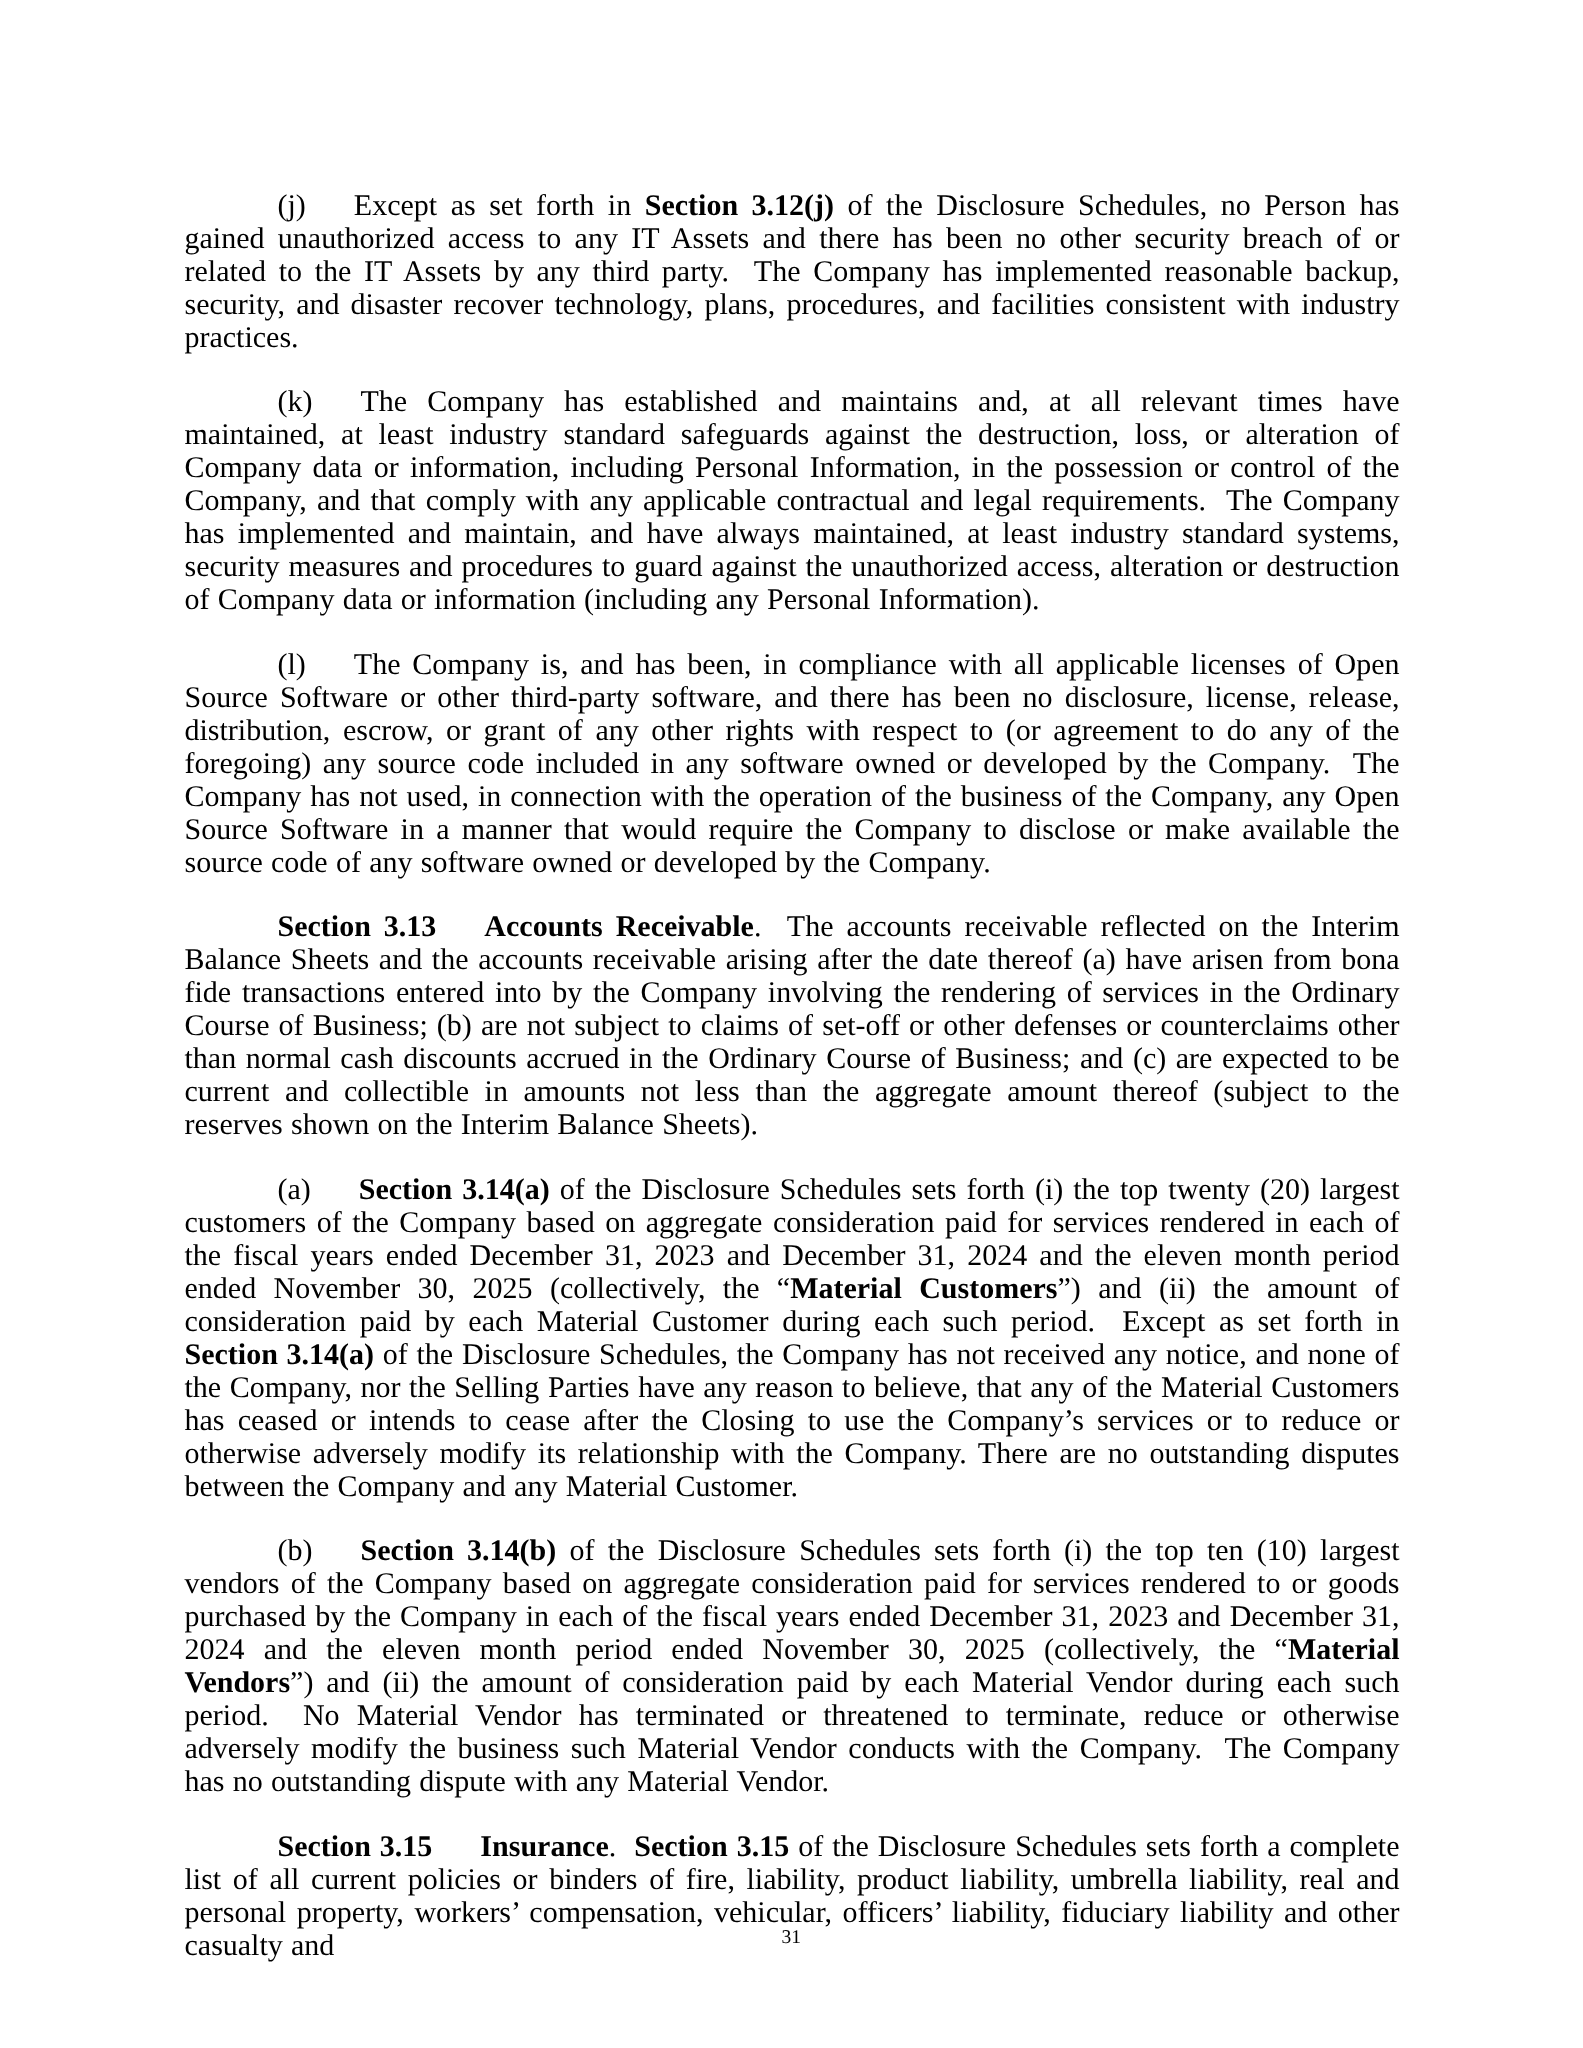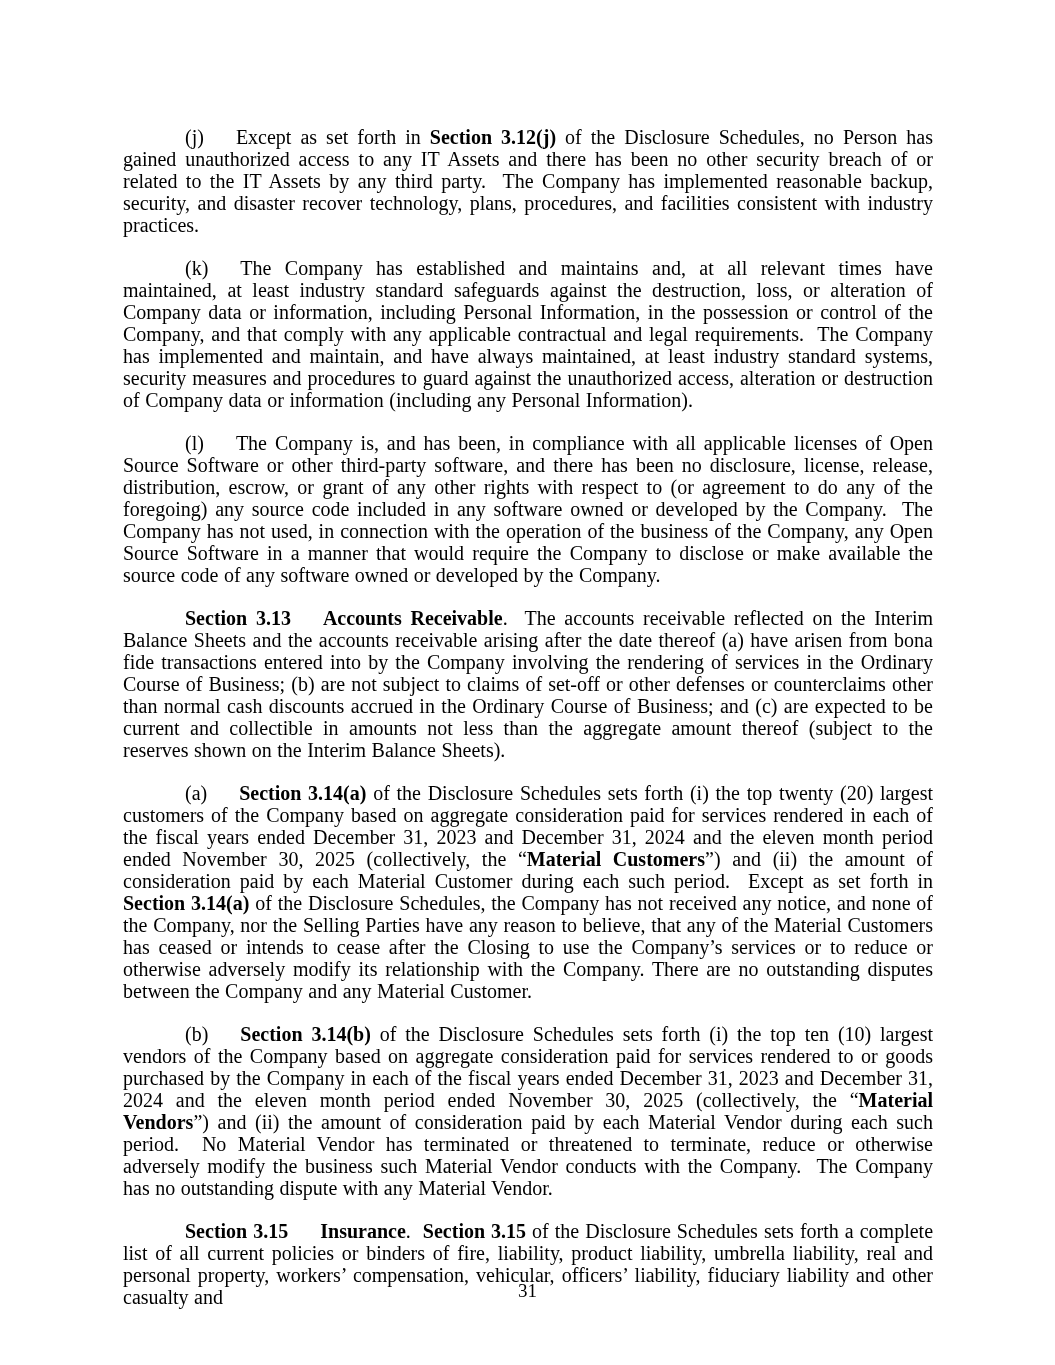--- a/index.html
+++ b/index.html
@@ -44,21 +44,21 @@
   .tab {
     display: inline-block;
     width: 32px;
   }
   .page-number {
     position: absolute;
     left: 0;
     width: 1055px;
     top: 1280px;
     text-align: center;
-    font-size: 19px;
+    font-size: 13px;
     line-height: 22px;
   }
 </style>
 </head>
 <body>
 
 <div class="page">
   <div class="content">
     <p class="para"><span>(j)</span><span class="tab"></span><span>Except as set forth in </span><span class="b">Section 3.12(j)</span><span> of the Disclosure Schedules, no Person has gained unauthorized access to any IT Assets and there has been no other security breach of or related to the IT Assets by any third party.  The Company has implemented reasonable backup, security, and disaster recover technology, plans, procedures, and facilities consistent with industry practices.</span></p>
     <p class="para"><span>(k)</span><span class="tab"></span><span>The Company has established and maintains and, at all relevant times have maintained, at least industry standard safeguards against the destruction, loss, or alteration of Company data or information, including Personal Information, in the possession or control of the Company, and that comply with any applicable contractual and legal requirements.  The Company has implemented and maintain, and have always maintained, at least industry standard systems, security measures and procedures to guard against the unauthorized access, alteration or destruction of Company data or information (including any Personal Information).</span></p>

